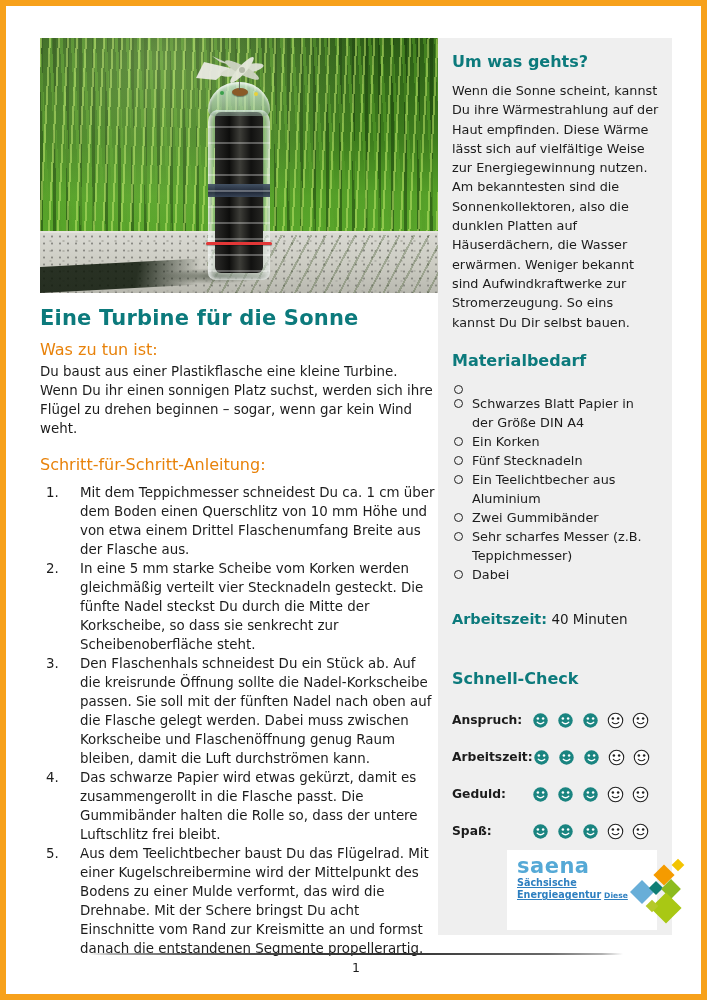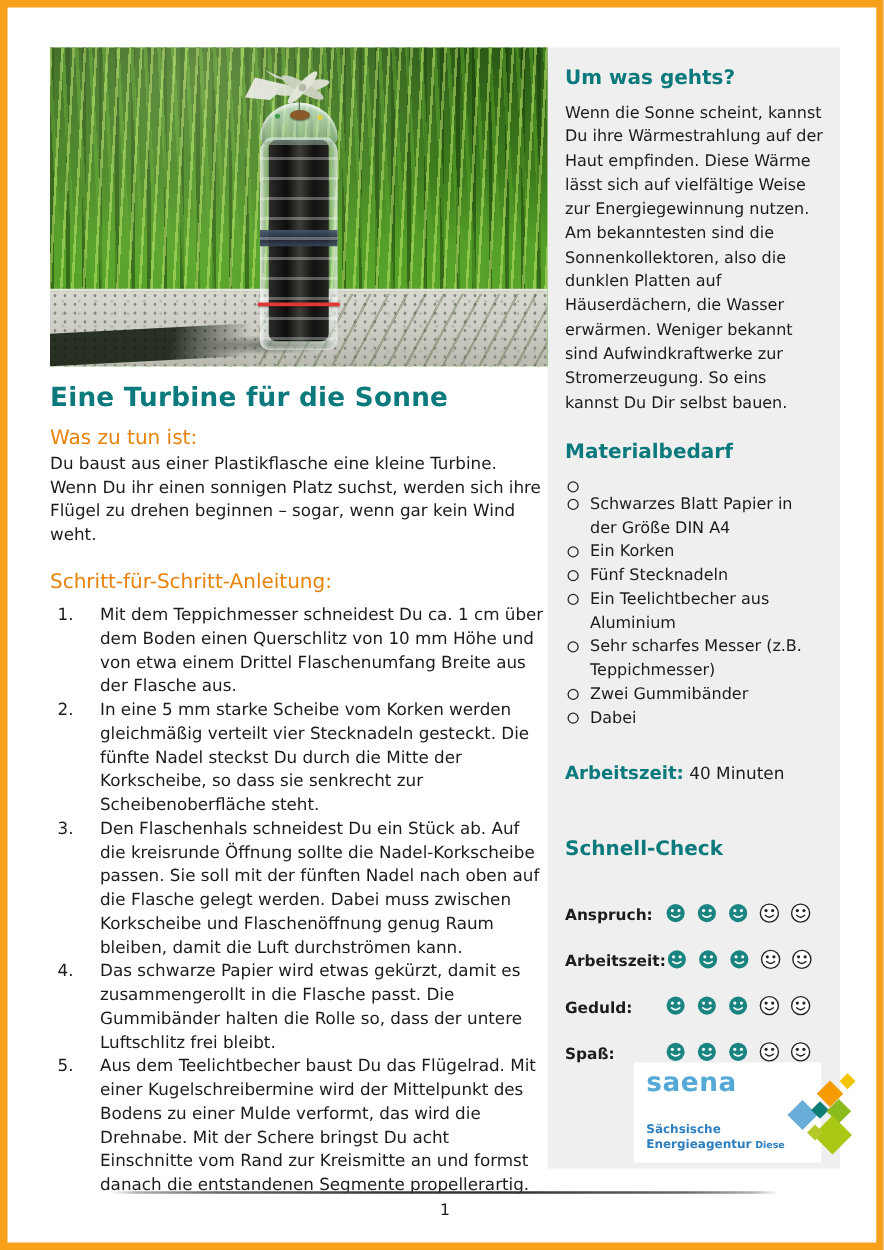--- a/index.html
+++ b/index.html
@@ -138,41 +138,41 @@
     display:flex;align-items:flex-start;
     font-size:12.8px;line-height:19px;
   }
   .o-bullet{
     flex:0 0 9px;width:9px;height:9px;margin:5px 9px 0 2px;
     border:1.4px solid #222;border-radius:50%;background:transparent;
   }
   .worktime{margin-top:27px;font-size:13.5px;}
   .teal-label{color:var(--accent-teal);font-weight:bold;font-size:14.5px;}
   h2.check-h{margin-top:42px;margin-bottom:14px;}
-  .rating-row{display:flex;align-items:flex-end;height:37px;}
+  .rating-row{display:flex;align-items:center;height:37px;}
   .rating-label{font-size:12.3px;font-weight:bold;flex:0 0 80px;}
   .smileys{display:flex;align-items:center;}
   .smiley{width:17px;height:17px;margin-right:8px;}
   .smiley.filled .face{fill:var(--smiley-teal);}
   .smiley.filled .eye{fill:#fff;}
   .smiley.filled .mouth{stroke:#fff;fill:none;stroke-width:1.6;stroke-linecap:round;}
   .smiley.empty .face{fill:#fff;stroke:#222;stroke-width:1.3;}
   .smiley.empty .eye{fill:#222;}
   .smiley.empty .mouth{stroke:#222;fill:none;stroke-width:1.3;stroke-linecap:round;}
 
   .logo-box{
     margin-top:auto;margin-left:auto;margin-right:2px;margin-bottom:8px;
     width:150px;height:84px;background:#fff;
     display:flex;align-items:flex-start;padding:6px 6px 6px 10px;
   }
   .logo-left{flex:1;}
   .logo-name{
     font-size:21px;font-weight:bold;color:var(--logo-lightblue);letter-spacing:.5px;line-height:1;
   }
-  .logo-sub{margin-top:21px;font-size:9.6px;font-weight:bold;color:var(--logo-blue);line-height:1.3;}
+  .logo-sub{margin-top:0;font-size:9.6px;font-weight:bold;color:var(--logo-blue);line-height:1.3;text-decoration:underline;}
   .logo-suffix{font-size:7.6px;margin-left:3px;}
   .logo-diamonds{flex:0 0 auto;}
 
   
   .footer{margin-top:18px;}
   .footer-line{
     width:534px;height:2px;margin:0 auto;
     background:linear-gradient(90deg, rgba(130,130,130,0) 0%, #b0b0b0 4%, #6a6a6a 16%, #3a3a3a 40%, #333 60%, #6a6a6a 86%, #b0b0b0 96%, rgba(130,130,130,0) 100%);
   }
   .page-number{text-align:center;font-size:12.5px;margin-top:5px;}
@@ -262,25 +262,25 @@
         <li>
             <span class="o-bullet"></span>
             <span>Fünf Stecknadeln</span>
           </li>
         <li>
             <span class="o-bullet"></span>
             <span>Ein Teelichtbecher aus Aluminium</span>
           </li>
         <li>
             <span class="o-bullet"></span>
+            <span>Zwei Gummibänder</span>
+          </li>
+        <li>
+            <span class="o-bullet"></span>
             <span>Sehr scharfes Messer (z.B. Teppichmesser)</span>
-          </li>
-        <li>
-            <span class="o-bullet"></span>
-            <span>Zwei Gummibänder</span>
           </li>
         <li>
             <span class="o-bullet"></span>
             <span>Dabei</span>
           </li>
       </ul>
 
       <p class="worktime">
         <span class="teal-label">Arbeitszeit:</span>
         <span>40 Minuten</span>

